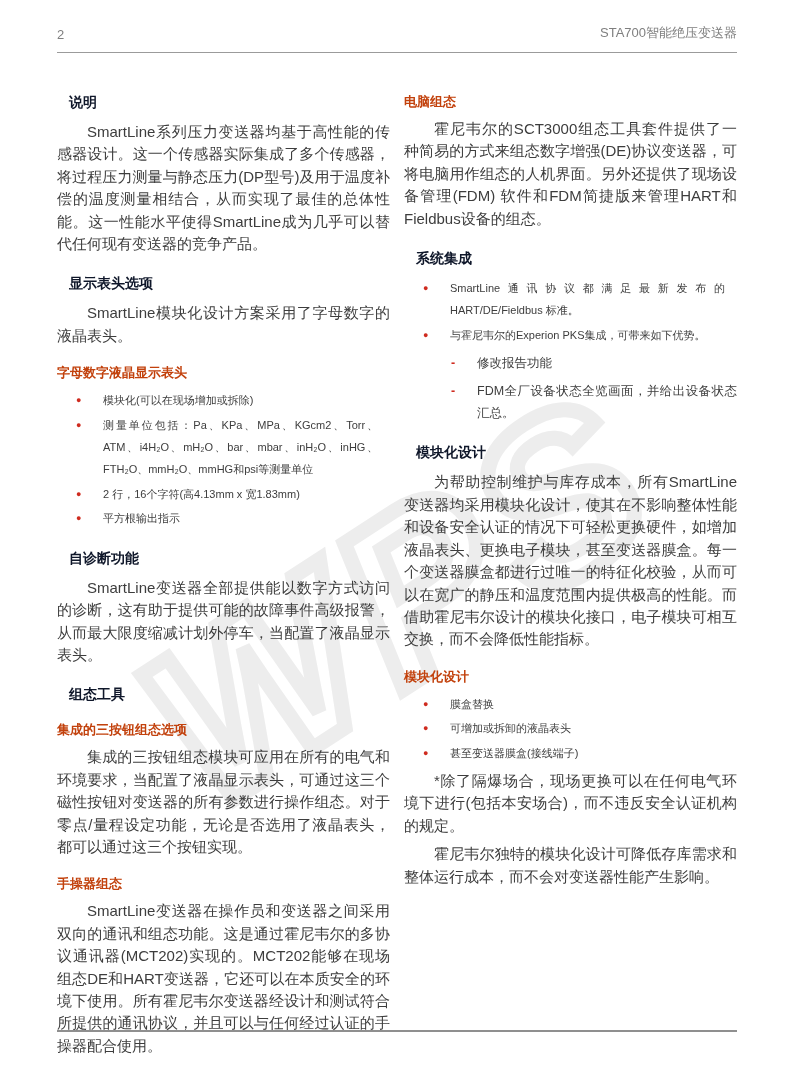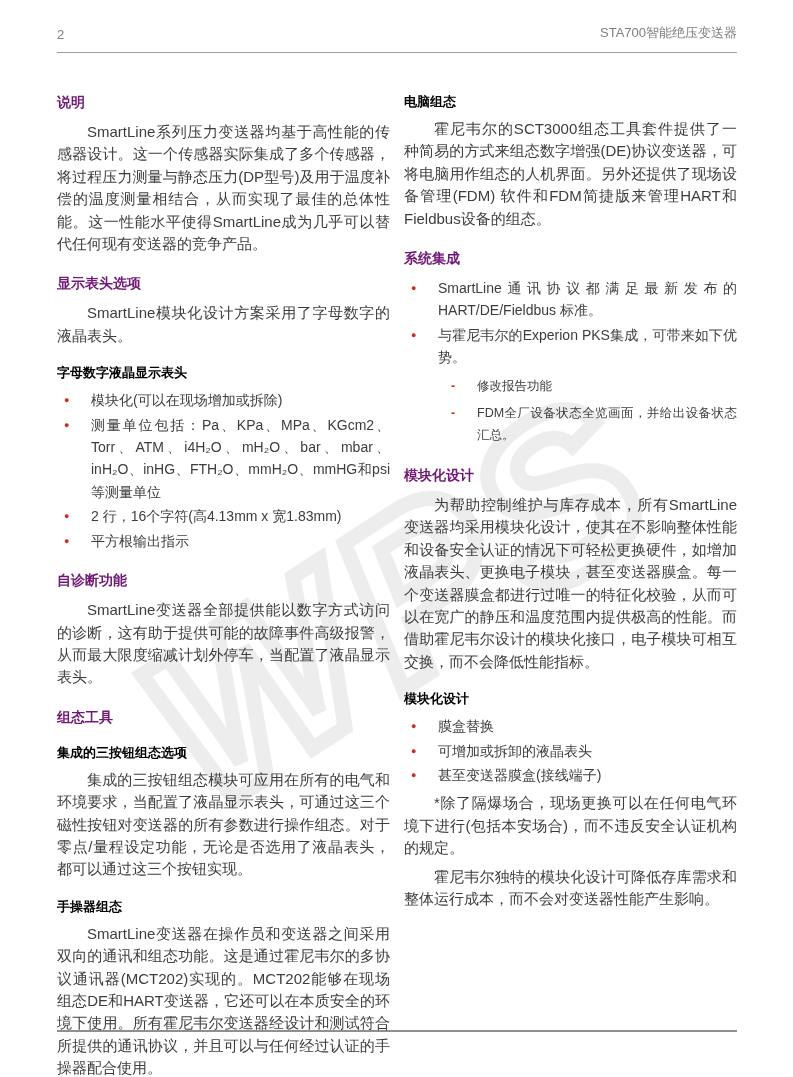--- a/index.html
+++ b/index.html
@@ -38,41 +38,41 @@
     pointer-events:none;
   }
   
   .columns{
     position:absolute;top:92px;left:57px;right:56px;
     display:flex;gap:14px;z-index:1;
   }
   .col{flex:1;min-width:0;}
   
   .h-red{
-    font-size:14px;font-weight:bold;color:#701a75;
-    margin:18px 0 9px 0;line-height:20px;
+    font-size:14px;font-weight:bold;color:#0f172a;
+    margin:18px 0 9px 12px;line-height:20px;
   }
   .h-red.first{margin-top:0;}
   .h-sub{
-    font-size:13px;font-weight:bold;color:#000000;
+    font-size:13px;font-weight:bold;color:#c2410c;
     margin:16px 0 6px 0;line-height:20px;
   }
   .h-sub.first{margin-top:0;}
   .para{
     font-size:15px;line-height:22.4px;
     text-align:justify;text-indent:2em;
     margin:0 0 6px 0;color:#3d3d3d;
   }
   ul.bullets{list-style:none;margin:2px 0 6px 0;padding:0;}
   ul.bullets li{
     position:relative;
     padding-left:34px;
-    font-size:14px;line-height:22.4px;
+    font-size:11px;line-height:22.4px;
     text-align:justify;
-    margin:2px 0;
+    margin:2px 12px;
   }
   ul.bullets li::before{
     content:"●";
     position:absolute;left:7px;top:0;
     color:#cf2b1f;font-size:9px;line-height:22.4px;
   }
   ul.dashes{list-style:none;margin:2px 0 6px 0;padding:0;}
   ul.dashes li{
     position:relative;
     padding-left:73px;

